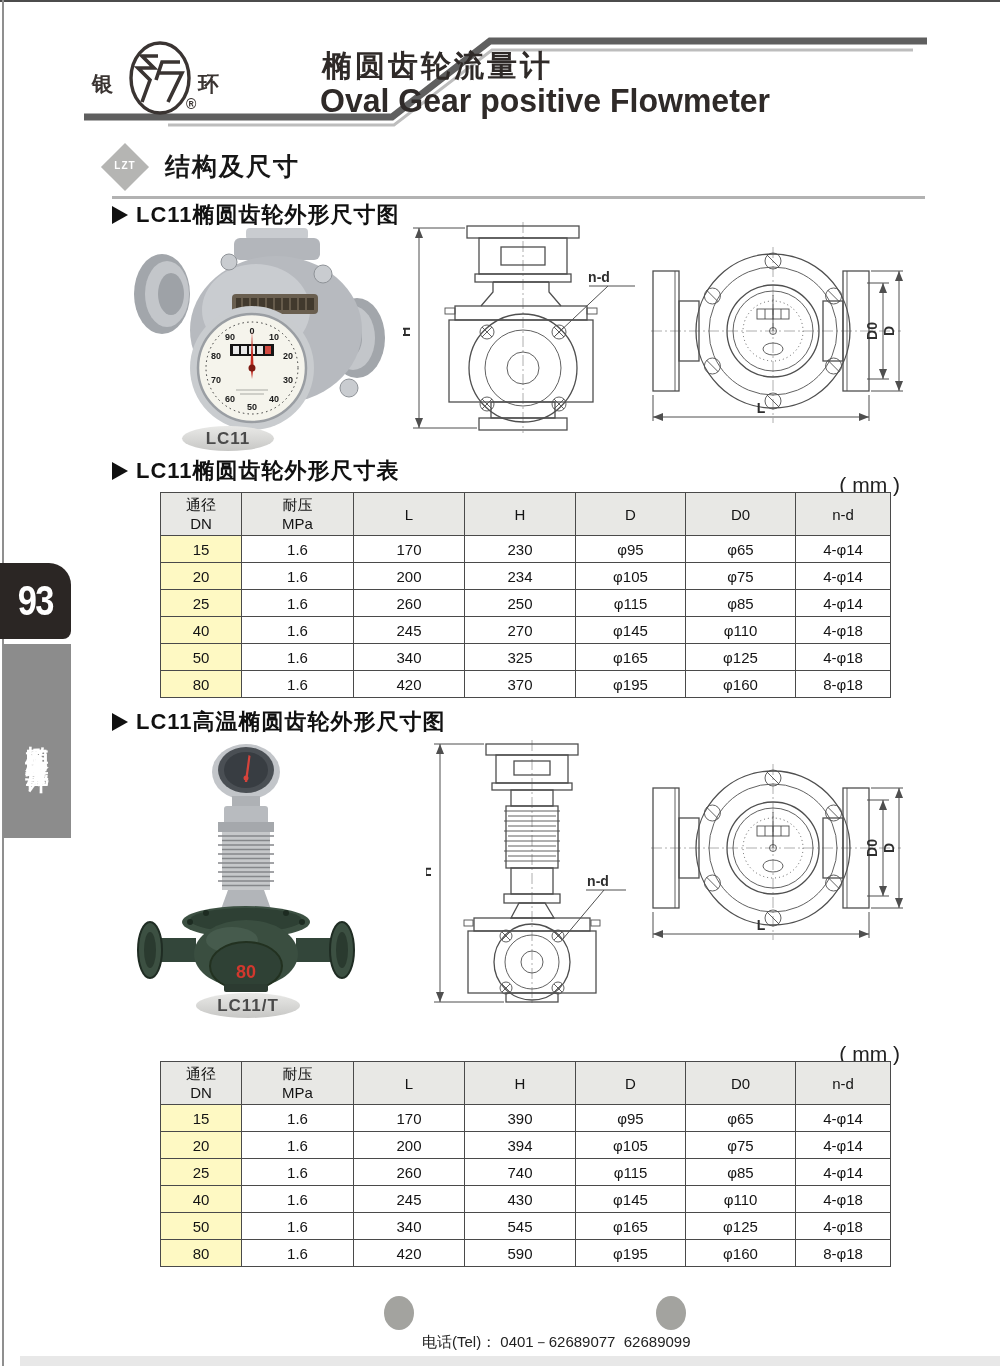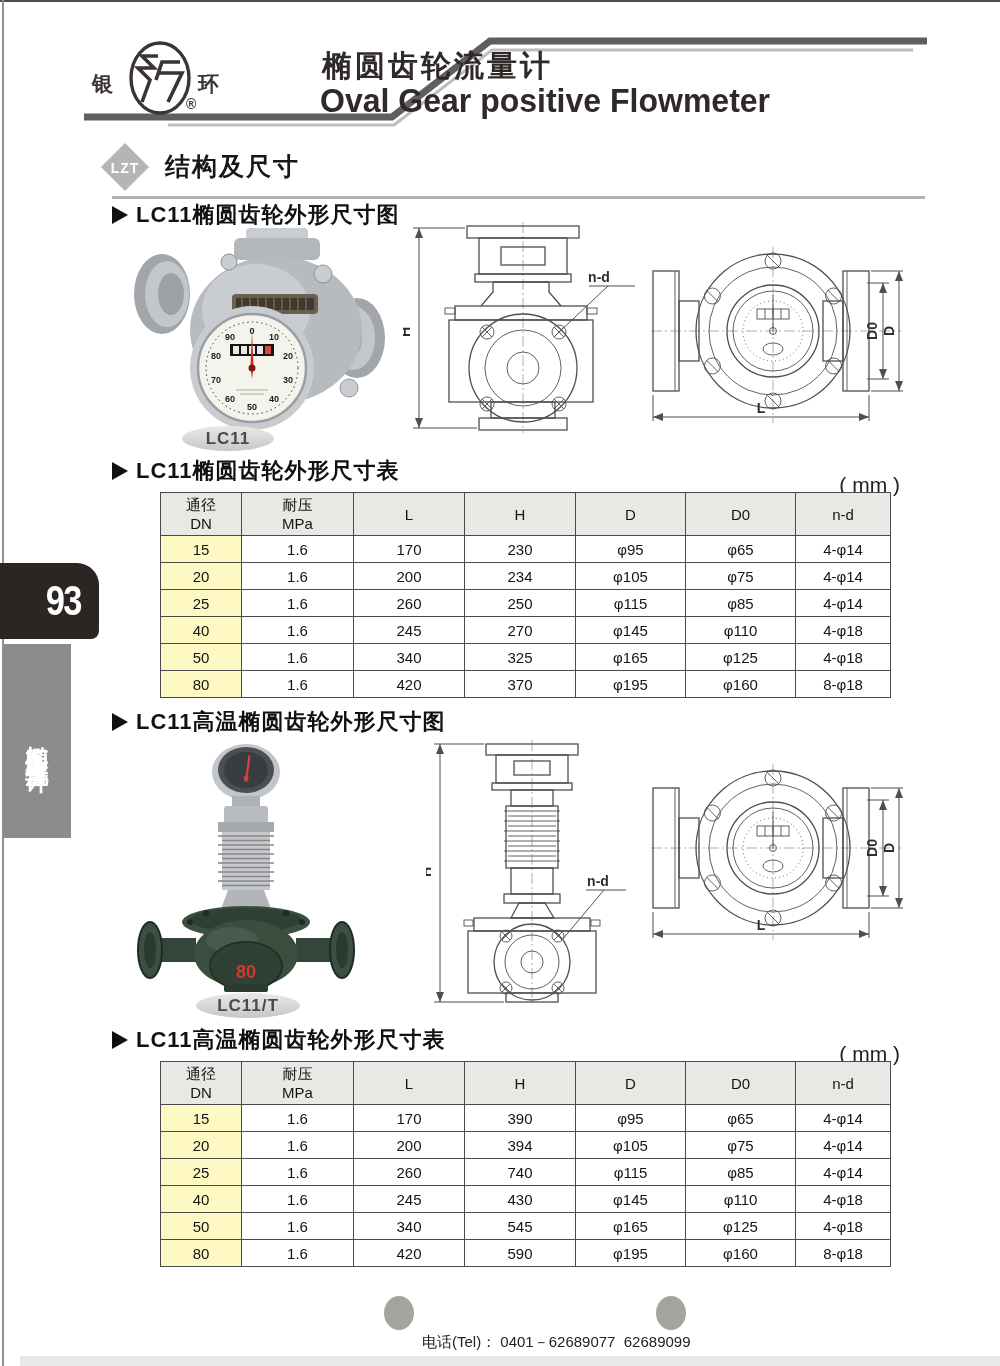--- a/index.html
+++ b/index.html
@@ -13,39 +13,39 @@
   .edge-top{left:0;top:0;width:1000px;height:2px;background:#4c4c4c;}
   .edge-left{left:2px;top:0;width:2px;height:1366px;background:#8f8f8f;}
   .bottom-band{left:20px;top:1356px;width:980px;height:10px;background:#e8e8e8;}
   
   .brand-cn{font-size:21px;font-weight:bold;color:#3a3432;}
   .title-cn{left:322px;top:46px;font-size:30px;font-weight:bold;color:#2f2a28;letter-spacing:3px;}
   .title-en{left:320px;top:82px;font-size:33px;font-weight:bold;color:#2f2a28;transform:scaleX(.97);transform-origin:left;}
   .reg-mark{left:186px;top:96px;font-size:14px;color:#3a3432;font-weight:bold;}
   
   .diamond{left:108px;top:150px;width:34px;height:34px;background:#b5b5b3;transform:rotate(45deg);}
-  .diamond-label{left:104px;top:160px;width:42px;text-align:center;font-size:14px;font-weight:bold;color:#ffffff;letter-spacing:1px;}
+  .diamond-label{left:104px;top:160px;width:42px;text-align:center;font-size:10px;font-weight:bold;color:#ffffff;letter-spacing:1px;}
   .section-title{left:152px;top:150px;font-size:25px;font-weight:bold;color:#171717;letter-spacing:2px;margin-left:13px;}
   .divider{left:112px;top:196px;width:813px;height:3px;background:#b2b2b2;}
   
   .sec-head{display:flex;align-items:center;gap:8px;font-size:22px;font-weight:bold;color:#111;letter-spacing:1px;}
   .tri{width:0;height:0;border-left:16px solid #111;border-top:9px solid transparent;border-bottom:9px solid transparent;}
   .mm-note{width:70px;text-align:right;font-size:21px;color:#222;}
   
   table.dim-table{position:absolute;left:160px;width:730px;border-collapse:collapse;table-layout:fixed;background:#fff;font-size:15px;color:#141414;}
   table.dim-table th,table.dim-table td{border:1px solid #4a4a4a;text-align:center;padding:0;font-weight:normal;}
   table.dim-table thead th{background:#e8e8e5;height:42px;line-height:19px;font-size:15px;}
   table.dim-table tbody td{height:26px;}
   table.dim-table tbody td.first{background:#fef9c3;}
   
   .photo-badge{border-radius:50%;background:linear-gradient(180deg,#e9e9e7,#c7c7c5);
     display:flex;align-items:center;justify-content:center;font-size:17px;font-weight:bold;color:#4a4a4a;letter-spacing:1px;}
   
   .side-black{left:0;top:563px;width:71px;height:76px;background:#2b2624;border-radius:0 22px 8px 0;
-    display:flex;align-items:center;justify-content:center;padding-left:28px;}
+    display:flex;align-items:center;justify-content:center;}
   .side-black span{color:#fff;font-size:42px;font-weight:bold;letter-spacing:-2px;transform:scaleX(.82);}
   .side-gray{left:3px;top:644px;width:68px;height:194px;background:#8c8c8c;
     display:flex;align-items:center;justify-content:center;}
   .side-gray span{writing-mode:vertical-rl;text-orientation:upright;color:#ffffff;font-size:23px;font-weight:bold;line-height:1;letter-spacing:4px;}
   
   .footer-dot{width:30px;height:34px;border-radius:50%;background:#a3a39f;}
   .footer-text{font-size:15px;color:#222;line-height:20px;white-space:pre;}
   
   .ln{stroke:#4f4f4f;stroke-width:1.3;fill:none;}
   .lnt{stroke:#4f4f4f;stroke-width:0.9;fill:none;}
@@ -443,24 +443,20 @@
     <path class="dim" d="M254,28 V148 M226,28 H258 M226,148 H258"></path>
     <polygon class="arr" points="254,28 250,38 258,38"></polygon>
     <polygon class="arr" points="254,148 250,138 258,138"></polygon>
     <text class="dtxt" transform="rotate(-90 249 88)" x="249" y="88" text-anchor="middle">D</text>
     <path class="dim" d="M8,174 H224 M8,152 V178 M224,152 V178"></path>
     <polygon class="arr" points="8,174 18,170 18,178"></polygon>
     <polygon class="arr" points="224,174 214,170 214,178"></polygon>
     <text class="dtxt" x="116" y="170" text-anchor="middle">L</text>
   </svg>
 
-  <div class="abs sec-head" style="left:112px;top:1025px">
-    <span class="tri"></span>
-    <span>LC11高温椭圆齿轮外形尺寸表</span>
-  </div>
   <div class="abs mm-note" style="left:830px;top:1042px">( mm )</div>
   <table class="dim-table" style="top:1061px">
     <colgroup>
         <col style="width:81px">
         <col style="width:112px">
         <col style="width:111px">
         <col style="width:111px">
         <col style="width:110px">
         <col style="width:110px">
         <col style="width:95px">

